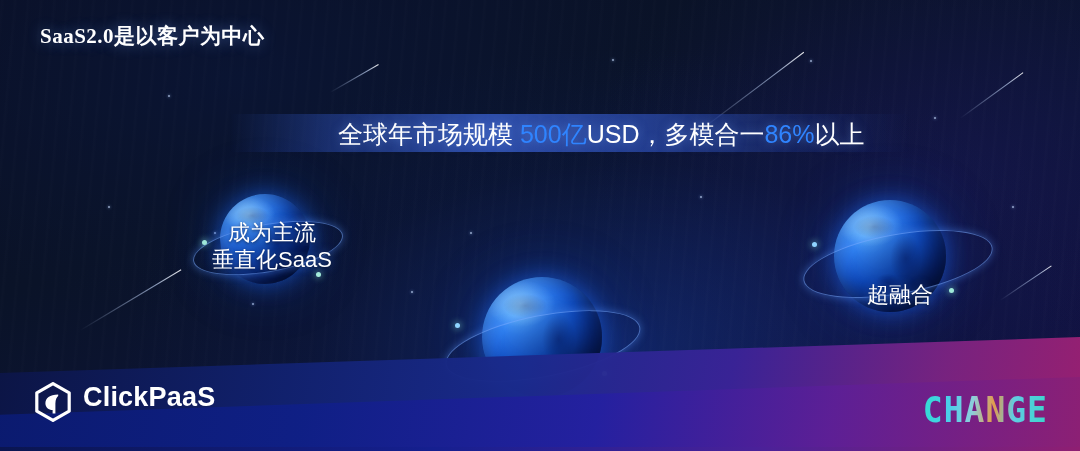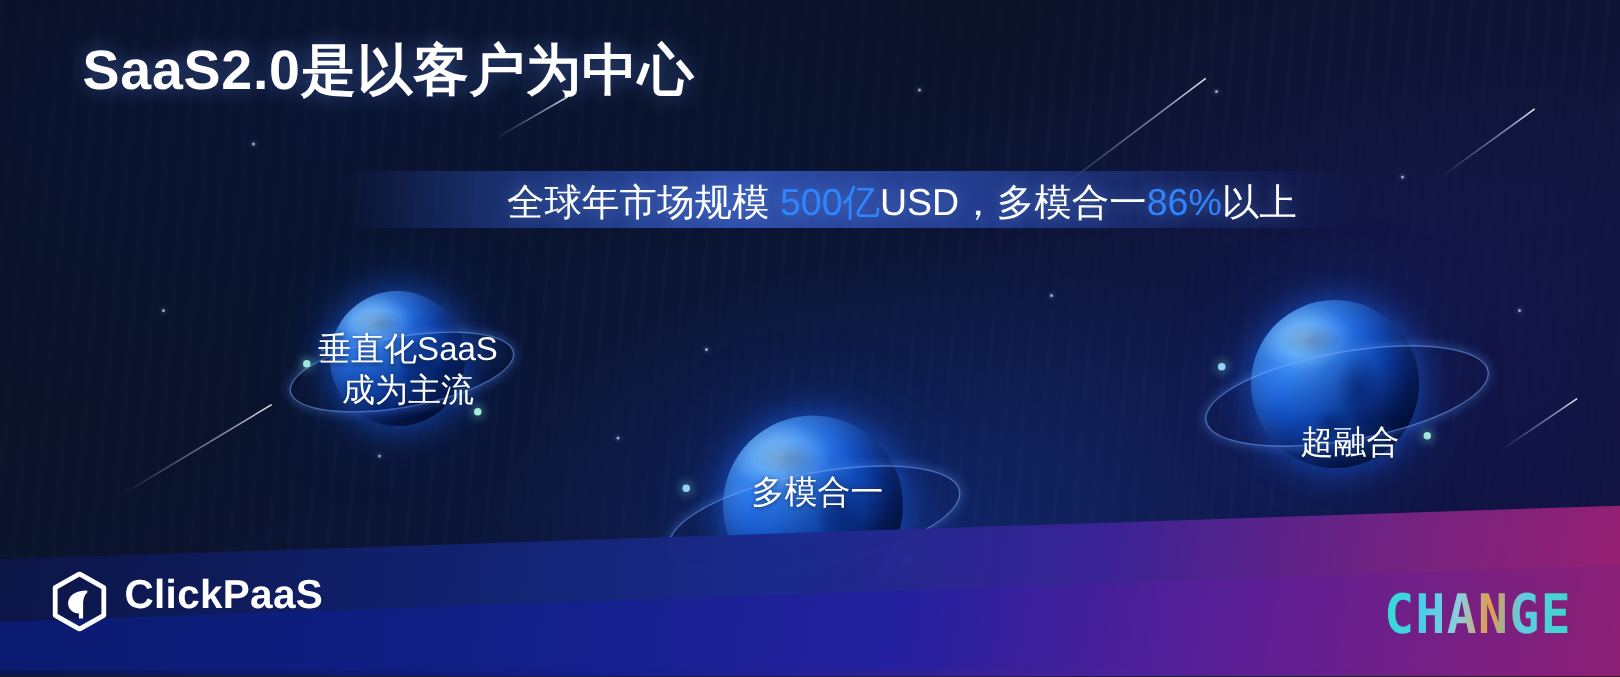--- a/index.html
+++ b/index.html
@@ -47,28 +47,29 @@
   .meteor {
     position: absolute;
     height: 1px;
     background: linear-gradient(90deg, rgba(255,255,255,0) 0%, rgba(200,220,255,0.65) 75%, rgba(255,255,255,0.9) 100%);
     transform-origin: left center;
   }
 
   
   .title {
     position: absolute;
-    left: 55px;
+    left: 40px;
     top: 22px;
-    font-size: 37px;
+    font-size: 21px;
     font-weight: bold;
     color: #ffffff;
     letter-spacing: .5px;
     text-shadow: 0 0 14px rgba(110,160,255,0.45);
     white-space: nowrap;
+    font-family: Liberation Serif, serif;
   }
 
   
   .subtitle-band {
     position: absolute;
     left: 230px;
     top: 114px;
     width: 680px;
     height: 38px;
     background: linear-gradient(90deg,
@@ -240,34 +241,31 @@
     <span>全球年市场规模 </span><span class="hl">500亿</span><span>USD，多模合一</span><span class="hl">86%</span><span>以上</span>
   </div>
 
   <div class="globe-wrap" style="left:196px; top:180px; width:150px; height:140px;">
     <div class="globe" style="left:24px; top:14px; width:90px; height:90px;"></div>
     <div class="globe-gloss" style="left:24px; top:14px; width:90px; height:90px;"></div>
     <div class="ring" style="left:-4px; top:44px; width:150px; height:46px; transform:rotate(-10deg);"></div>
     <div class="ring-dot" style="left:6px; top:60px;"></div>
     <div class="ring-dot" style="left:120px; top:92px; background:#a8f0dc;"></div>
     <div class="globe-label" style="left:-34px; top:40px; width:220px;">
+      <div>成为主流</div>
       <div>垂直化SaaS</div>
-      <div>成为主流</div>
     </div>
   </div>
 
   <div class="globe-wrap" style="left:450px; top:265px; width:190px; height:150px;">
     <div class="globe" style="left:32px; top:12px; width:120px; height:120px;"></div>
     <div class="globe-gloss" style="left:32px; top:12px; width:120px; height:120px;"></div>
     <div class="ring" style="left:-6px; top:50px; width:196px; height:60px; transform:rotate(-11deg);"></div>
     <div class="ring-dot" style="left:5px; top:58px; background:#8fd4ff;"></div>
     <div class="ring-dot" style="left:152px; top:106px;"></div>
-    <div class="globe-label" style="left:-10px; top:50px; width:210px;">
-      <div>多模合一</div>
-    </div>
   </div>
 
   <div class="globe-wrap" style="left:808px; top:186px; width:180px; height:140px;">
     <div class="globe" style="left:26px; top:14px; width:112px; height:112px;"></div>
     <div class="globe-gloss" style="left:26px; top:14px; width:112px; height:112px;"></div>
     <div class="ring" style="left:-6px; top:48px; width:190px; height:58px; transform:rotate(-10deg);"></div>
     <div class="ring-dot" style="left:4px; top:56px; background:#8fd4ff;"></div>
     <div class="ring-dot" style="left:141px; top:102px;"></div>
     <div class="globe-label" style="left:-8px; top:48px; width:200px;margin-top:48px;">
       <div>超融合</div>

